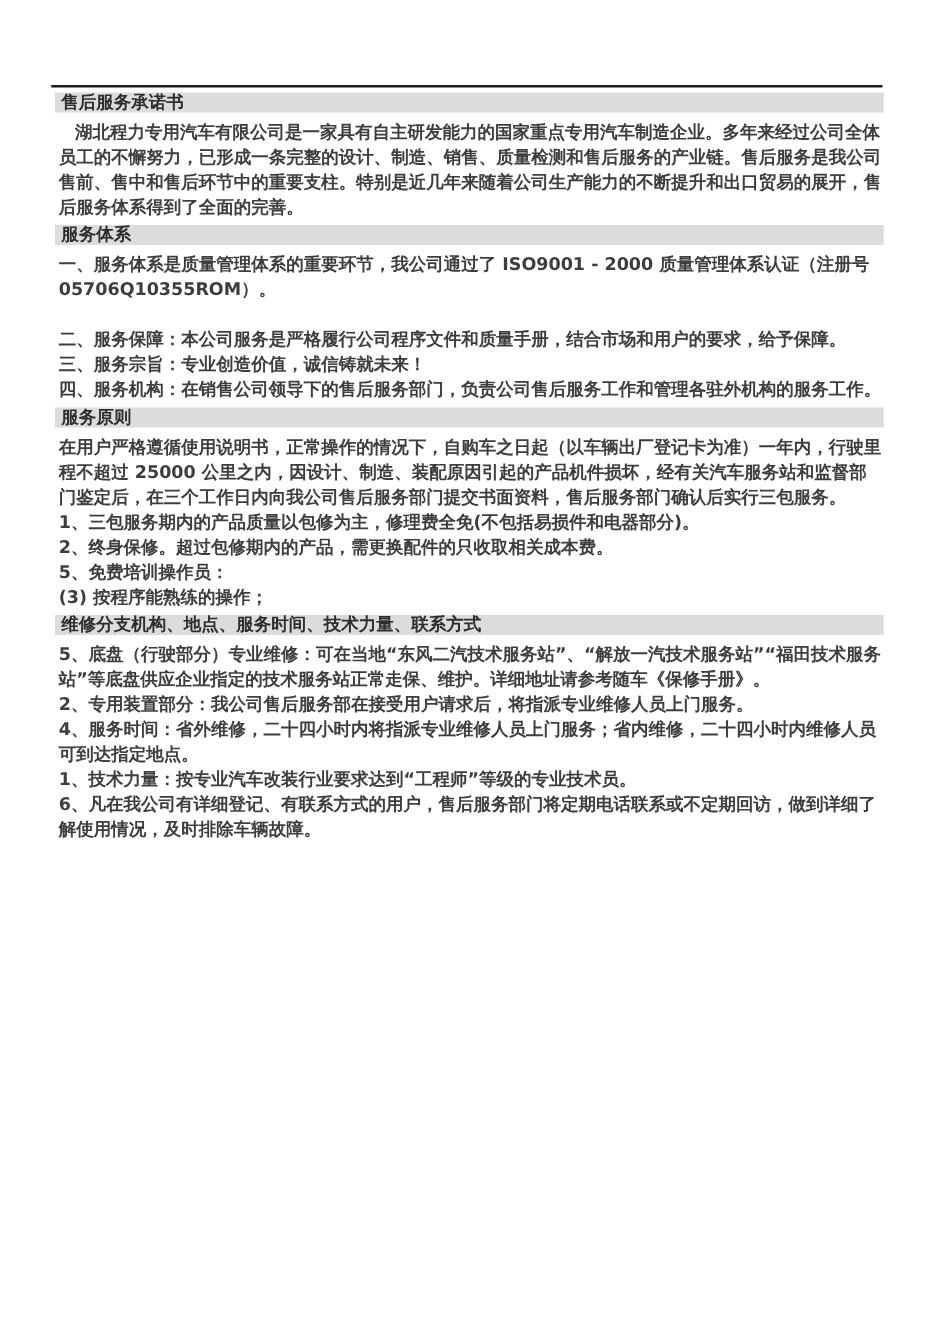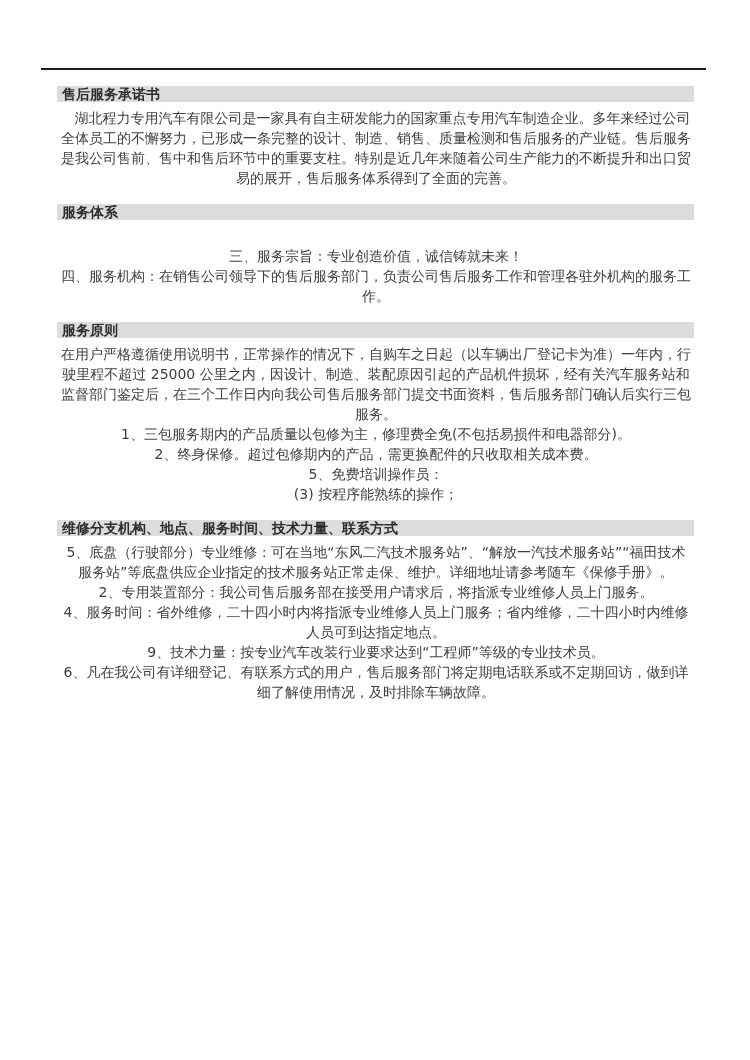--- a/index.html
+++ b/index.html
@@ -35,59 +35,62 @@
     padding: 0 0 0 5px;
     margin: 4px 0 6px 0;
     min-height: 16px;
   }
   .line {
     margin: 0;
     padding: 0 2px 0 3px;
     font-size: 14px;
     line-height: 20px;
     min-height: 20px;
-    text-align: center;
+    text-align: left;
+    font-weight: bold;
   }
   .indent {
     text-indent: 13px;
   }
   .section {
-    margin: 16px;
+    margin: 3px;
   }
 </style>
 </head>
 <body>
 
 <div class="doc">
 
   <div class="top-rule"></div>
 
   <div class="section">
     <div class="section-heading">售后服务承诺书</div>
     <p class="line indent">湖北程力专用汽车有限公司是一家具有自主研发能力的国家重点专用汽车制造企业。多年来经过公司全体员工的不懈努力，已形成一条完整的设计、制造、销售、质量检测和售后服务的产业链。售后服务是我公司售前、售中和售后环节中的重要支柱。特别是近几年来随着公司生产能力的不断提升和出口贸易的展开，售后服务体系得到了全面的完善。</p>
   </div>
 
   <div class="section">
     <div class="section-heading">服务体系</div>
+    <p class="line">一、服务体系是质量管理体系的重要环节，我公司通过了 ISO9001 - 2000 质量管理体系认证（注册号 05706Q10355ROM）。</p>
     <p class="line"></p>
+    <p class="line">二、服务保障：本公司服务是严格履行公司程序文件和质量手册，结合市场和用户的要求，给予保障。</p>
     <p class="line">三、服务宗旨：专业创造价值，诚信铸就未来！</p>
     <p class="line">四、服务机构：在销售公司领导下的售后服务部门，负责公司售后服务工作和管理各驻外机构的服务工作。</p>
   </div>
 
   <div class="section">
     <div class="section-heading">服务原则</div>
     <p class="line">在用户严格遵循使用说明书，正常操作的情况下，自购车之日起（以车辆出厂登记卡为准）一年内，行驶里程不超过 25000 公里之内，因设计、制造、装配原因引起的产品机件损坏，经有关汽车服务站和监督部门鉴定后，在三个工作日内向我公司售后服务部门提交书面资料，售后服务部门确认后实行三包服务。</p>
     <p class="line">1、三包服务期内的产品质量以包修为主，修理费全免(不包括易损件和电器部分)。</p>
     <p class="line">2、终身保修。超过包修期内的产品，需更换配件的只收取相关成本费。</p>
     <p class="line">5、免费培训操作员：</p>
     <p class="line">(3) 按程序能熟练的操作；</p>
   </div>
 
   <div class="section">
     <div class="section-heading">维修分支机构、地点、服务时间、技术力量、联系方式</div>
     <p class="line">5、底盘（行驶部分）专业维修：可在当地“东风二汽技术服务站”、“解放一汽技术服务站”“福田技术服务站”等底盘供应企业指定的技术服务站正常走保、维护。详细地址请参考随车《保修手册》。</p>
     <p class="line">2、专用装置部分：我公司售后服务部在接受用户请求后，将指派专业维修人员上门服务。</p>
     <p class="line">4、服务时间：省外维修，二十四小时内将指派专业维修人员上门服务；省内维修，二十四小时内维修人员可到达指定地点。</p>
-    <p class="line">9、技术力量：按专业汽车改装行业要求达到“工程师”等级的专业技术员。</p>
+    <p class="line">1、技术力量：按专业汽车改装行业要求达到“工程师”等级的专业技术员。</p>
     <p class="line">6、凡在我公司有详细登记、有联系方式的用户，售后服务部门将定期电话联系或不定期回访，做到详细了解使用情况，及时排除车辆故障。</p>
   </div>
 
 </div>
 
 </body></html>

